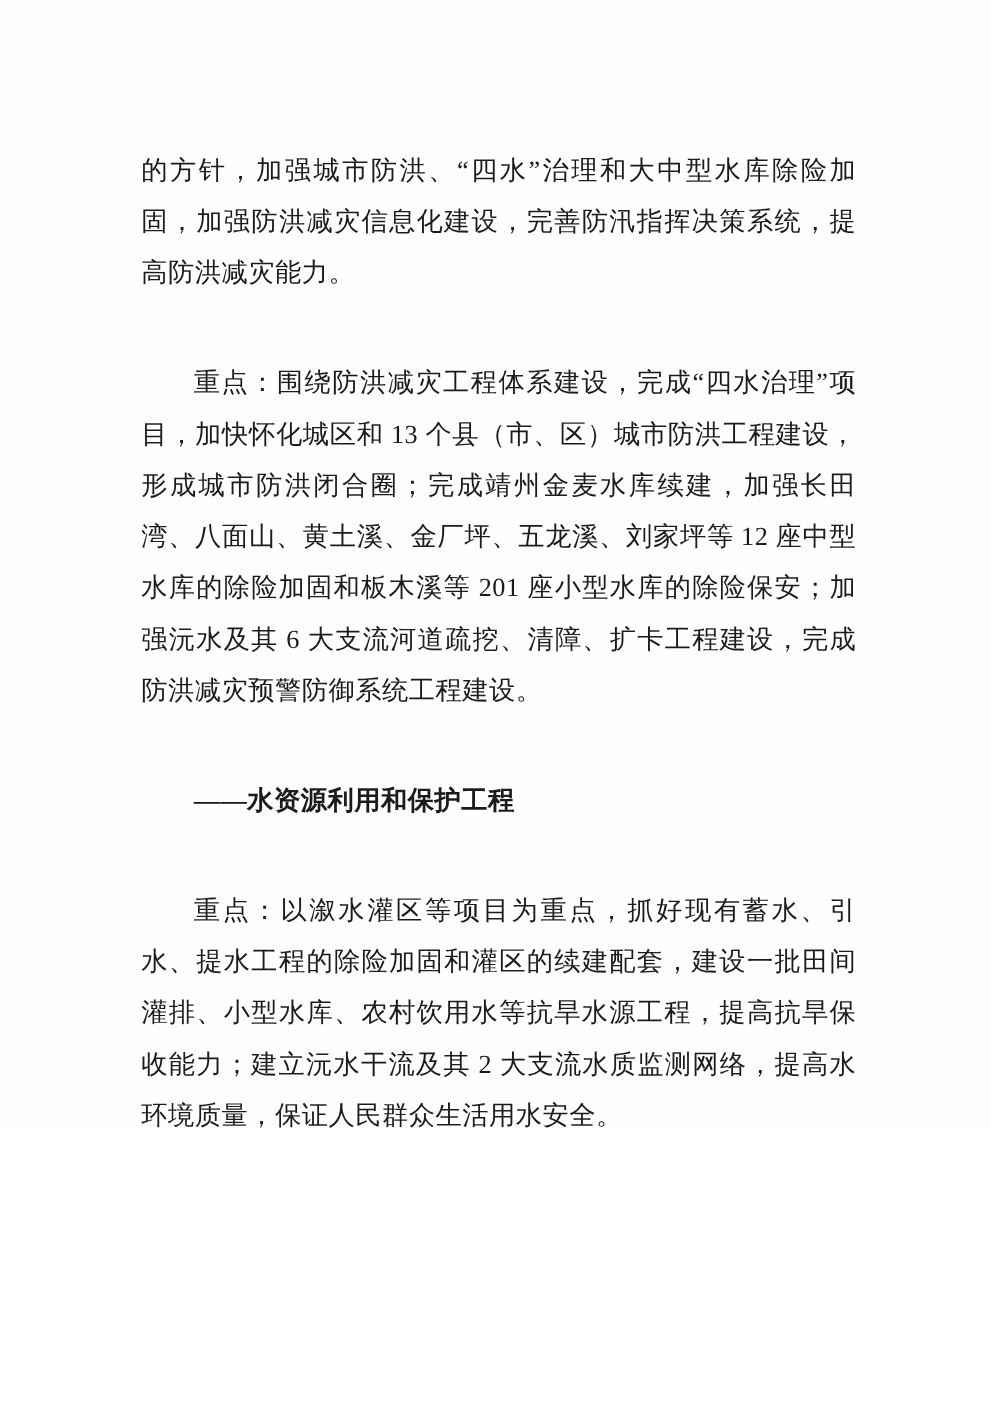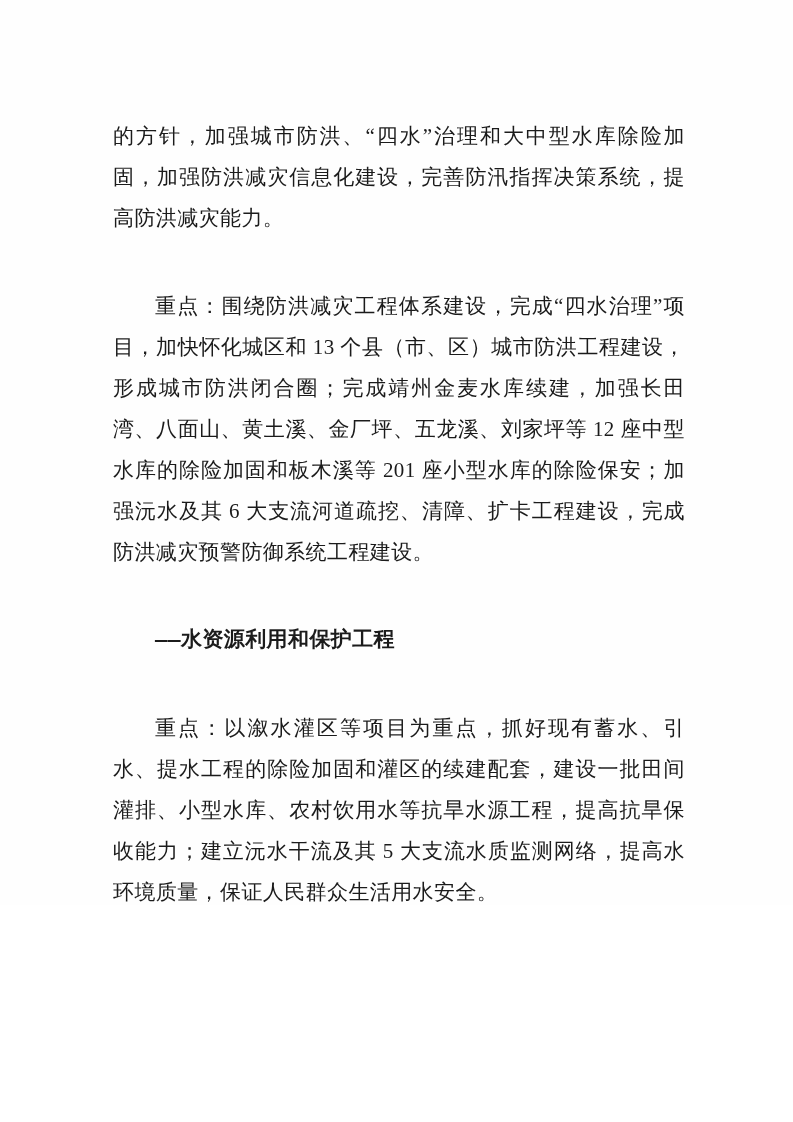--- a/index.html
+++ b/index.html
@@ -33,21 +33,20 @@
     text-align-last: left;
     text-justify: inter-ideograph;
     word-break: break-all;
   }
   .para.indent {
     text-indent: 2em;
     margin-top: 47px;
   }
   .para.heading {
     font-weight: bold;
-    font-family: Liberation Mono, monospace;
   }
   .footer {
     position: absolute;
     top: 1032px;
     left: 0;
     width: 100%;
     text-align: center;
     padding-left: 34px;
   }
   .page-number {
@@ -57,18 +56,18 @@
   }
 </style>
 </head>
 <body>
 
 <div class="page">
   <div class="content">
     <p class="para">的方针，加强城市防洪、“四水”治理和大中型水库除险加固，加强防洪减灾信息化建设，完善防汛指挥决策系统，提高防洪减灾能力。</p>
     <p class="para indent">重点：围绕防洪减灾工程体系建设，完成“四水治理”项目，加快怀化城区和 13 个县（市、区）城市防洪工程建设，形成城市防洪闭合圈；完成靖州金麦水库续建，加强长田湾、八面山、黄土溪、金厂坪、五龙溪、刘家坪等 12 座中型水库的除险加固和板木溪等 201 座小型水库的除险保安；加强沅水及其 6 大支流河道疏挖、清障、扩卡工程建设，完成防洪减灾预警防御系统工程建设。</p>
     <p class="para indent heading">——水资源利用和保护工程</p>
-    <p class="para indent">重点：以溆水灌区等项目为重点，抓好现有蓄水、引水、提水工程的除险加固和灌区的续建配套，建设一批田间灌排、小型水库、农村饮用水等抗旱水源工程，提高抗旱保收能力；建立沅水干流及其 5 大支流水质监测网络，提高水环境质量，保证人民群众生活用水安全。</p>
+    <p class="para indent">重点：以溆水灌区等项目为重点，抓好现有蓄水、引水、提水工程的除险加固和灌区的续建配套，建设一批田间灌排、小型水库、农村饮用水等抗旱水源工程，提高抗旱保收能力；建立沅水干流及其 2 大支流水质监测网络，提高水环境质量，保证人民群众生活用水安全。</p>
   </div>
   <div class="footer">
     <span class="page-number">32</span>
   </div>
 </div>
 
 </body></html>

